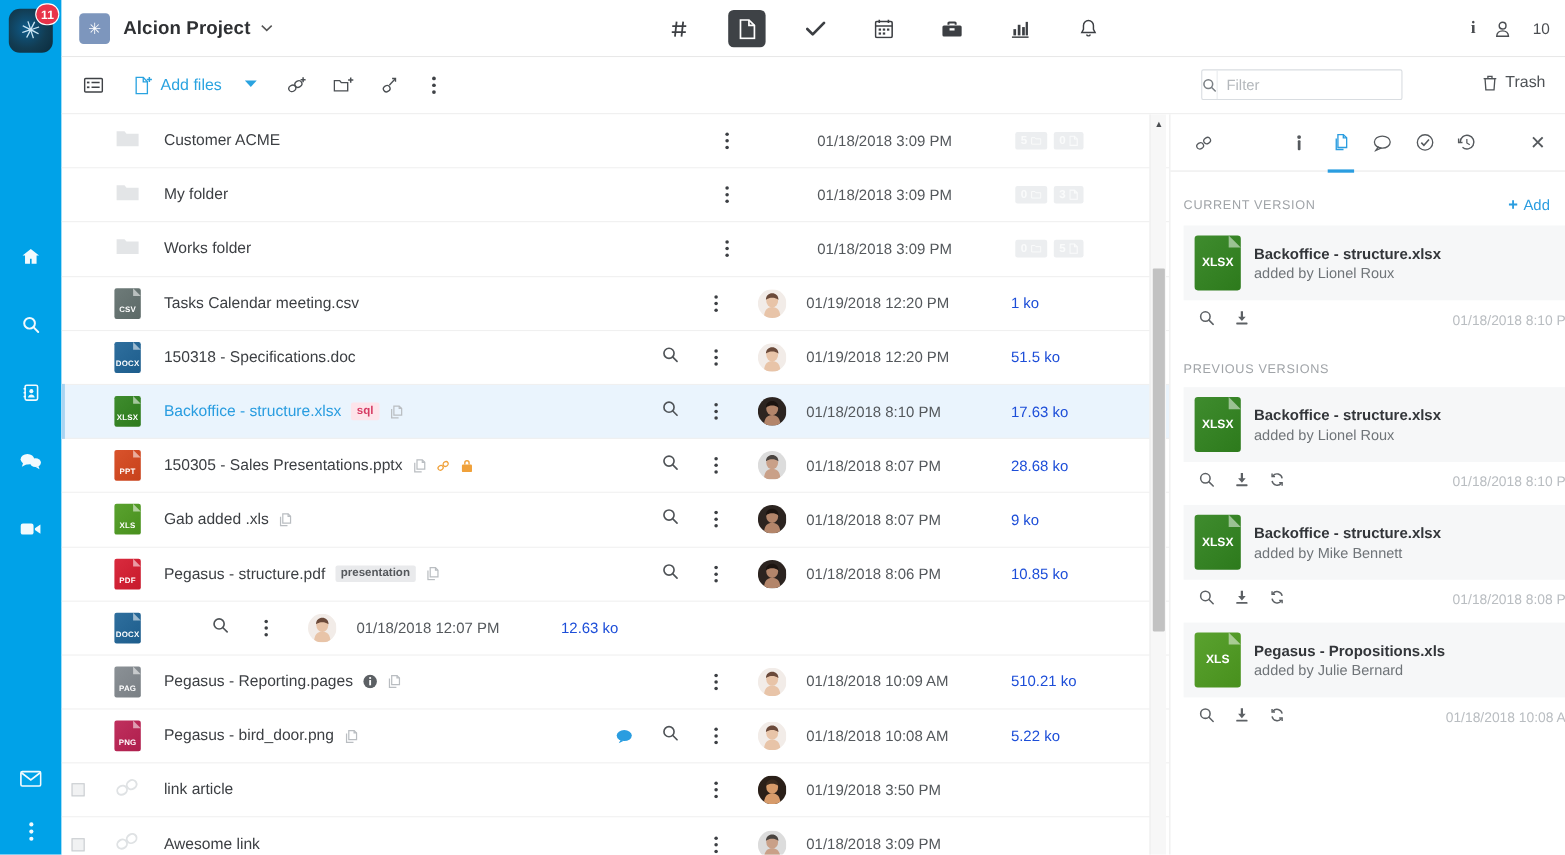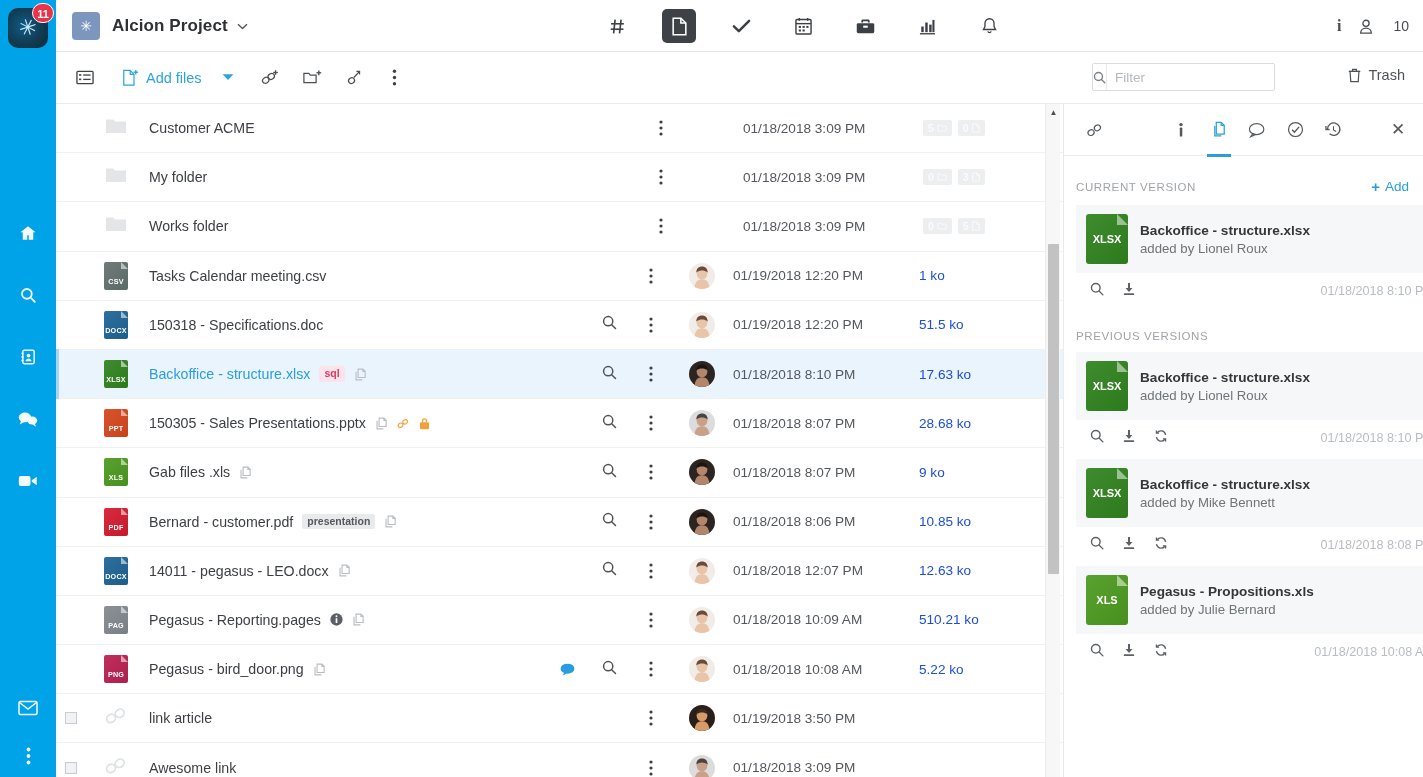--- a/index.html
+++ b/index.html
@@ -659,21 +659,21 @@
         </div>
         <div class="c-date">01/18/2018 8:07 PM</div>
         <div class="c-size">28.68 ko</div>
       </div>
       <div class="row">
         <div class="c-check"></div>
         <div class="c-icon">
           <div class="ftile" style="background:linear-gradient(135deg, #5aa22f 0%, #48901d 100%)">XLS</div>
         </div>
         <div class="c-name">
-          <span class="fname">Gab files .xls</span>
+          <span class="fname">Gab added .xls</span>
           <span class="mini-ic">
             <svg width="13" height="13" viewBox="0 0 14 14" fill="none" stroke="currentColor" stroke-width="1.2">
               <path d="M4.4 1.2h5.2l2.4 2.4v6.6H4.4z"></path>
               <path d="M9.6 1.2v2.4H12"></path>
               <path d="M9 12.8H2.2V4"></path>
             </svg>
           </span>
         </div>
         <div style="width:40px;display:flex;align-items:center;justify-content:center;"></div>
         <div class="c-magnify">
@@ -699,21 +699,21 @@
         </div>
         <div class="c-date">01/18/2018 8:07 PM</div>
         <div class="c-size">9 ko</div>
       </div>
       <div class="row">
         <div class="c-check"></div>
         <div class="c-icon">
           <div class="ftile" style="background:linear-gradient(135deg, #d92b3e 0%, #c7192c 100%)">PDF</div>
         </div>
         <div class="c-name">
-          <span class="fname">Bernard - customer.pdf</span>
+          <span class="fname">Pegasus - structure.pdf</span>
           <span class="tag presentation">presentation</span>
           <span class="mini-ic">
             <svg width="13" height="13" viewBox="0 0 14 14" fill="none" stroke="currentColor" stroke-width="1.2">
               <path d="M4.4 1.2h5.2l2.4 2.4v6.6H4.4z"></path>
               <path d="M9.6 1.2v2.4H12"></path>
               <path d="M9 12.8H2.2V4"></path>
             </svg>
           </span>
         </div>
         <div style="width:40px;display:flex;align-items:center;justify-content:center;"></div>
@@ -738,30 +738,20 @@
               <path d="M13 16.2c4.6 0 7.3 3 7.6 9.8H5.4c.3-6.8 3-9.8 7.6-9.8z" fill="#b3856a"></path>
             </svg></span>
         </div>
         <div class="c-date">01/18/2018 8:06 PM</div>
         <div class="c-size">10.85 ko</div>
       </div>
       <div class="row">
         <div class="c-check"></div>
         <div class="c-icon">
           <div class="ftile" style="background:linear-gradient(135deg, #2f6f9e 0%, #1d5d8c 100%)">DOCX</div>
-        </div>
-        <div class="c-name">
-          <span class="fname">14011 - pegasus - LEO.docx</span>
-          <span class="mini-ic">
-            <svg width="13" height="13" viewBox="0 0 14 14" fill="none" stroke="currentColor" stroke-width="1.2">
-              <path d="M4.4 1.2h5.2l2.4 2.4v6.6H4.4z"></path>
-              <path d="M9.6 1.2v2.4H12"></path>
-              <path d="M9 12.8H2.2V4"></path>
-            </svg>
-          </span>
         </div>
         <div style="width:40px;display:flex;align-items:center;justify-content:center;"></div>
         <div class="c-magnify">
           <span><svg width="15" height="15" viewBox="0 0 16 16" fill="none" stroke="currentColor" stroke-width="1.6">
               <circle cx="6.6" cy="6.6" r="4.9"></circle>
               <line x1="10.3" y1="10.3" x2="14.4" y2="14.4" stroke-linecap="round"></line>
             </svg></span>
         </div>
         <div class="c-dots">
           <svg width="4" height="16" viewBox="0 0 4 16" fill="currentColor">

